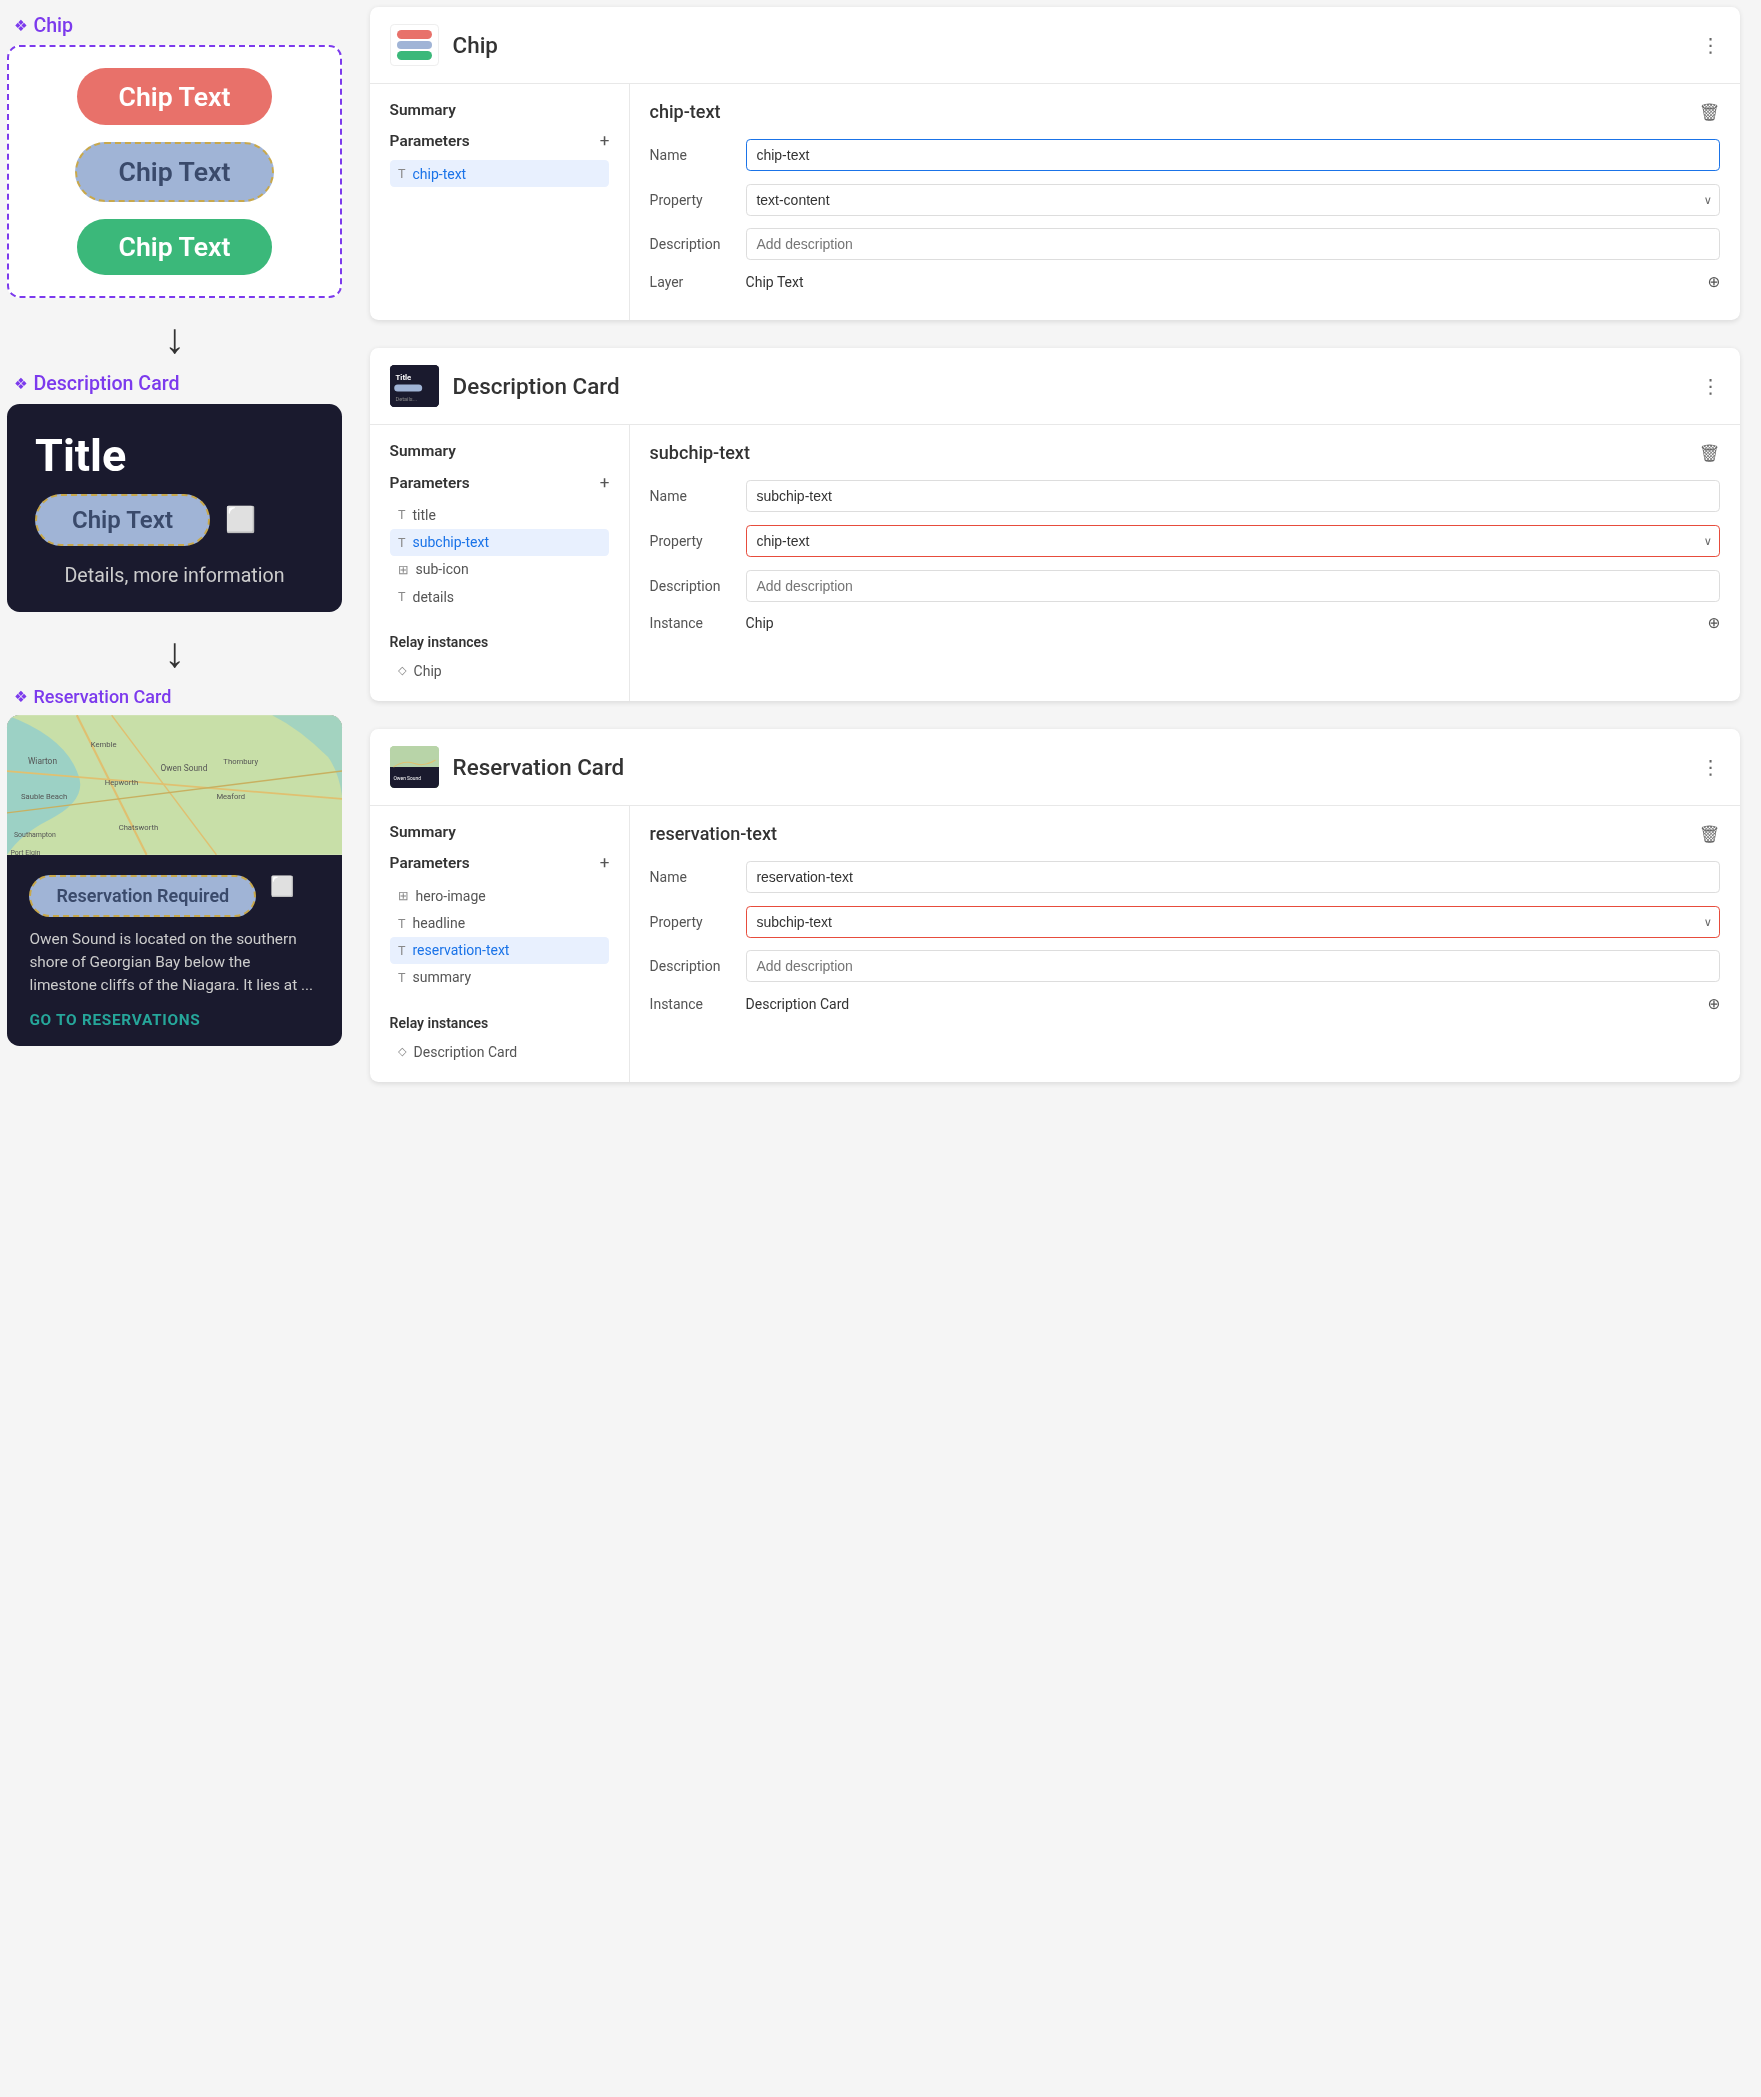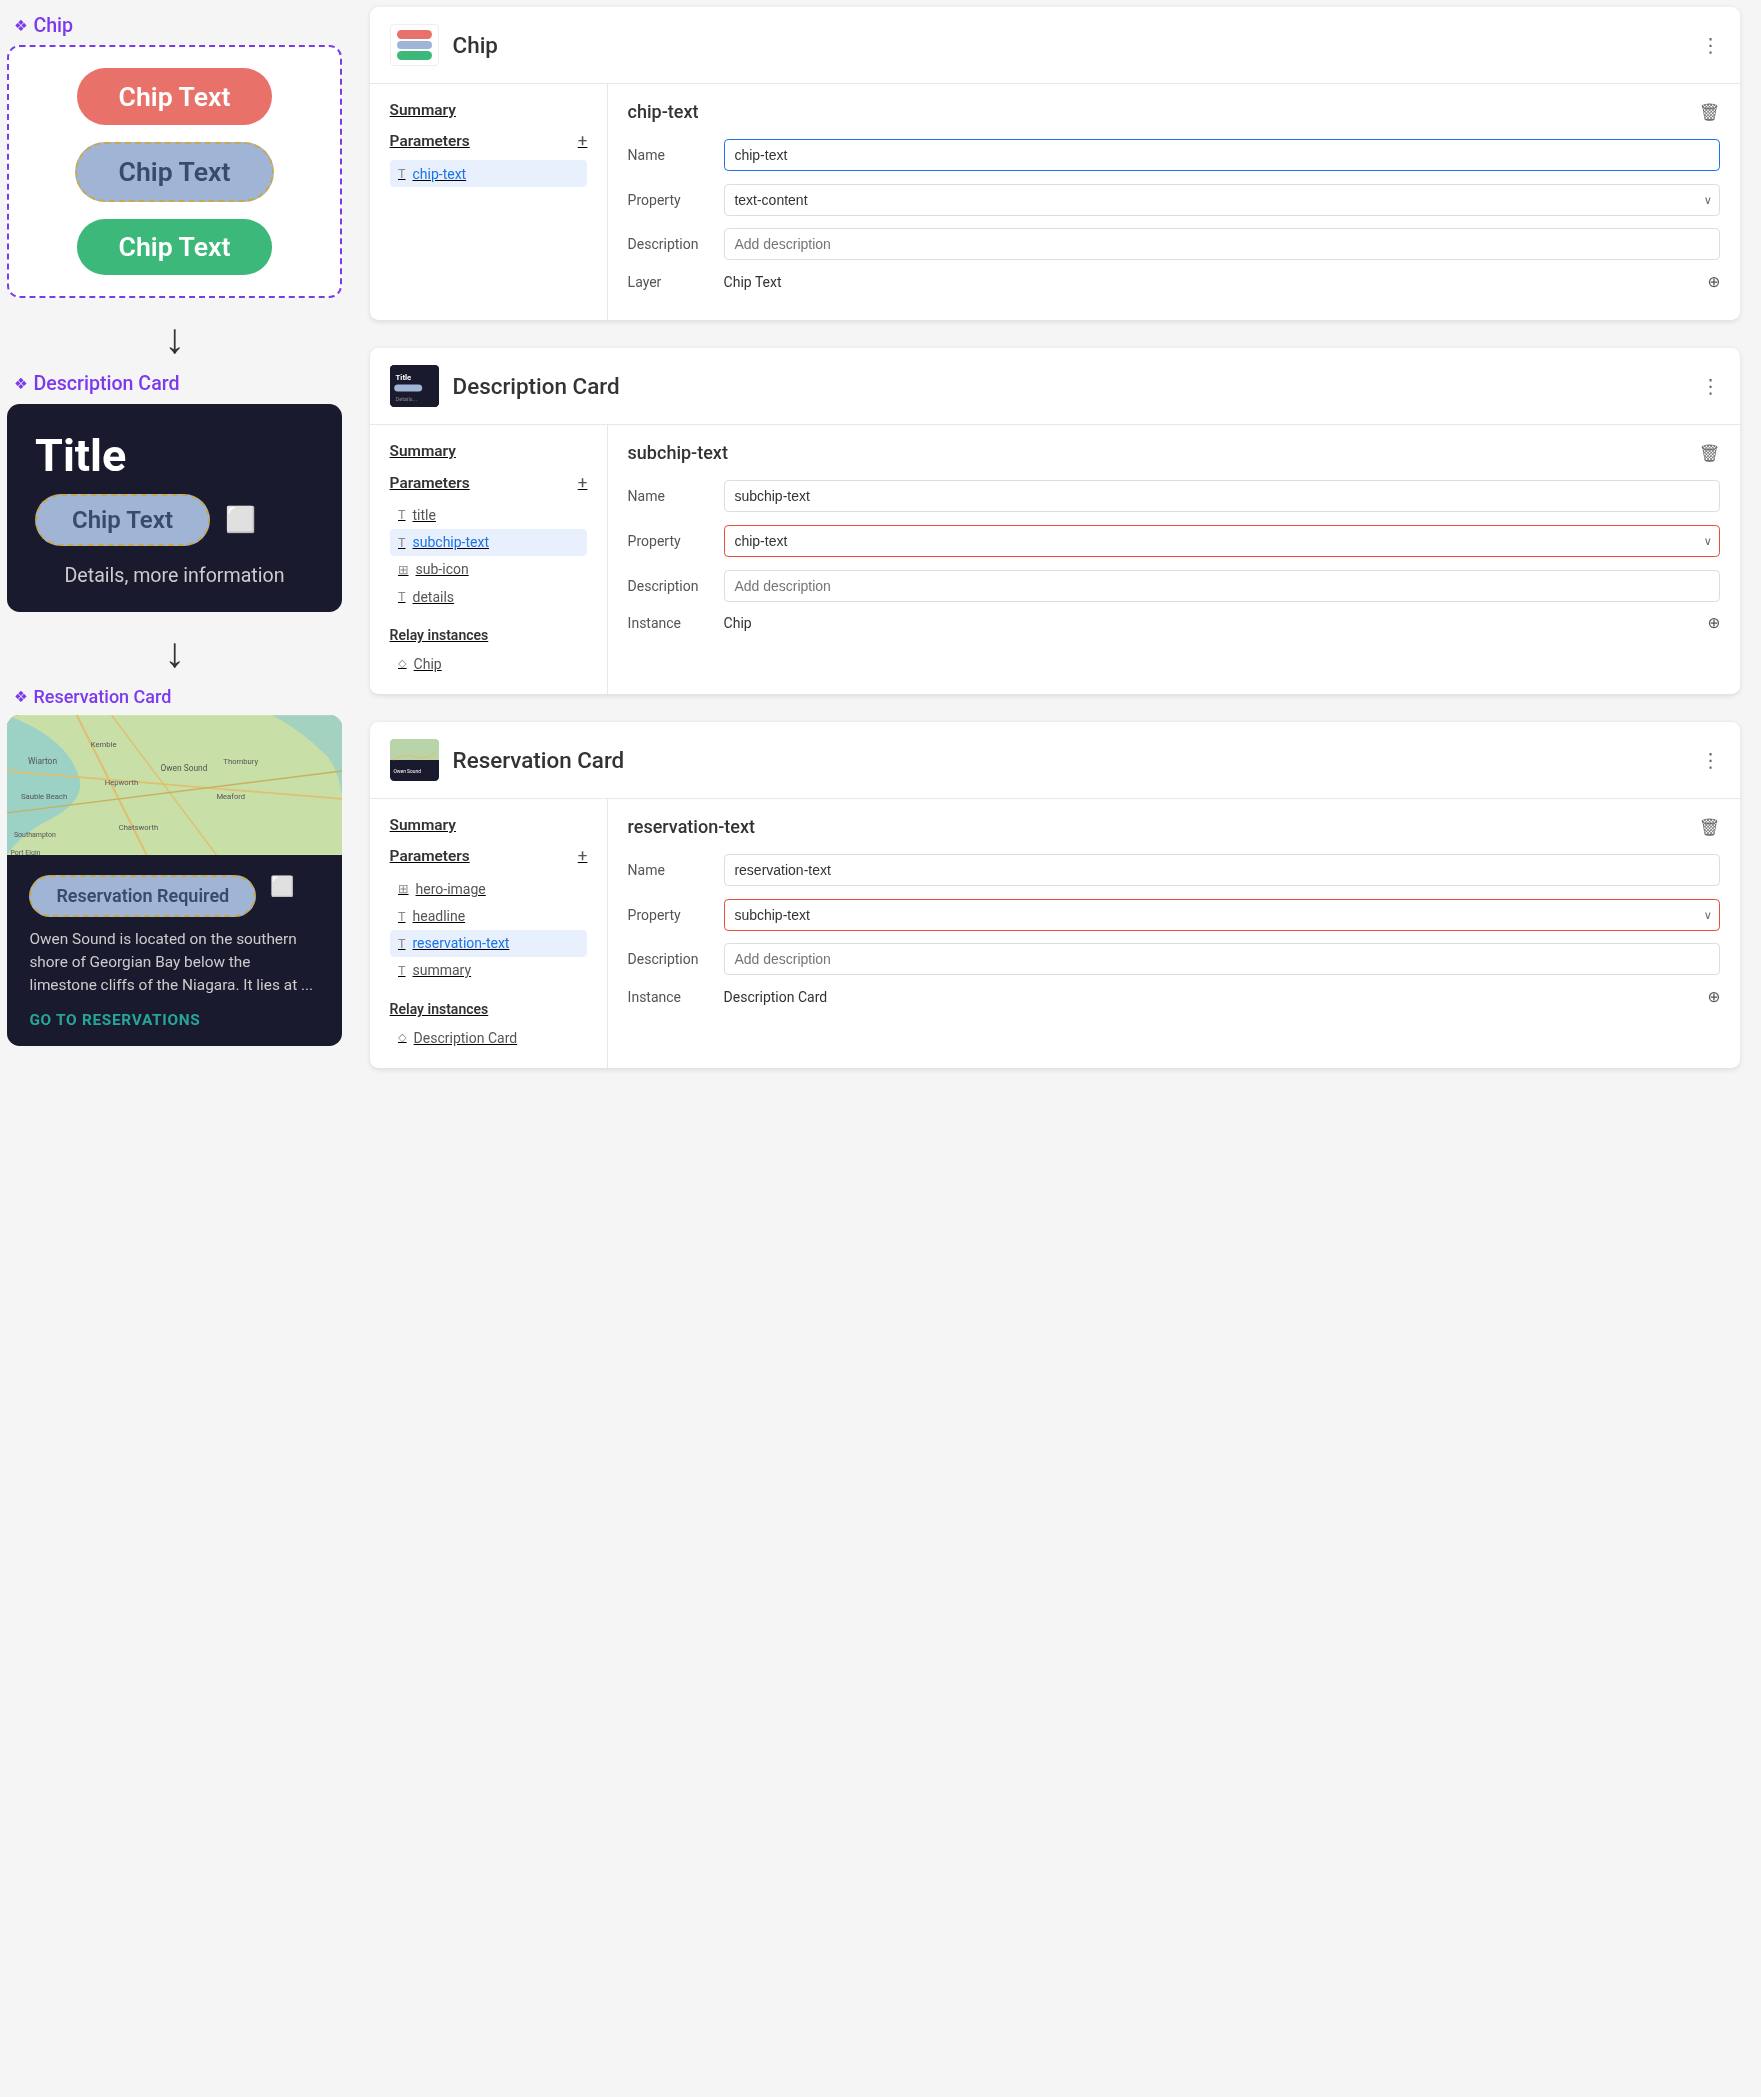--- a/index.html
+++ b/index.html
@@ -247,24 +247,23 @@
       cursor: pointer;
     }
 
     
     .card-body {
       display: flex;
       min-height: 196px;
     }
 
     .card-left-col {
-      width: 238px;
+      width: 260px;
       border-right: 0.7px solid #e8e8e8;
       padding: 17px 19.6px;
-      text-decoration: underline;
     }
 
     .col-section-title {
       font-size: 15.4px;
       font-weight: 600;
       color: #333;
       margin-bottom: 11.2px;
     }
 
     .params-header {
@@ -304,21 +303,21 @@
       font-size: 12.6px;
       color: #888;
     }
 
     .param-icon-img {
       font-size: 12.6px;
       color: #888;
     }
 
     .relay-section {
-      margin-top: 17px;
+      margin-top: 24px;
     }
 
     .relay-title {
       font-size: 14px;
       font-weight: 600;
       color: #333;
       margin-bottom: 7px;
     }
 
     .relay-item {

